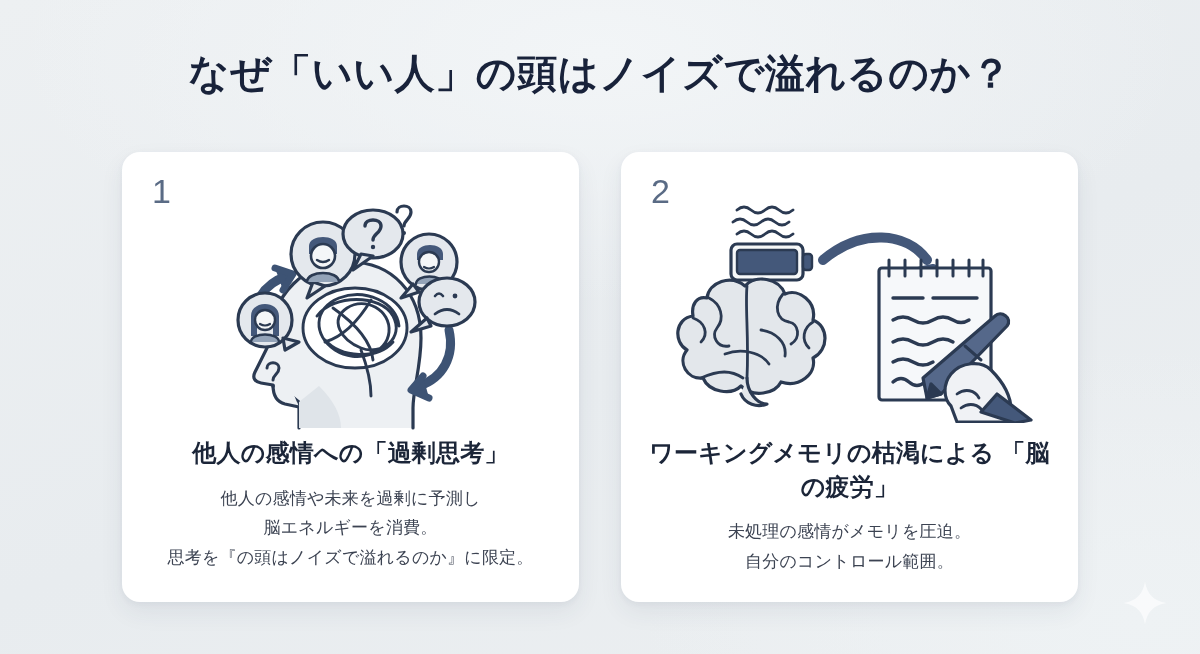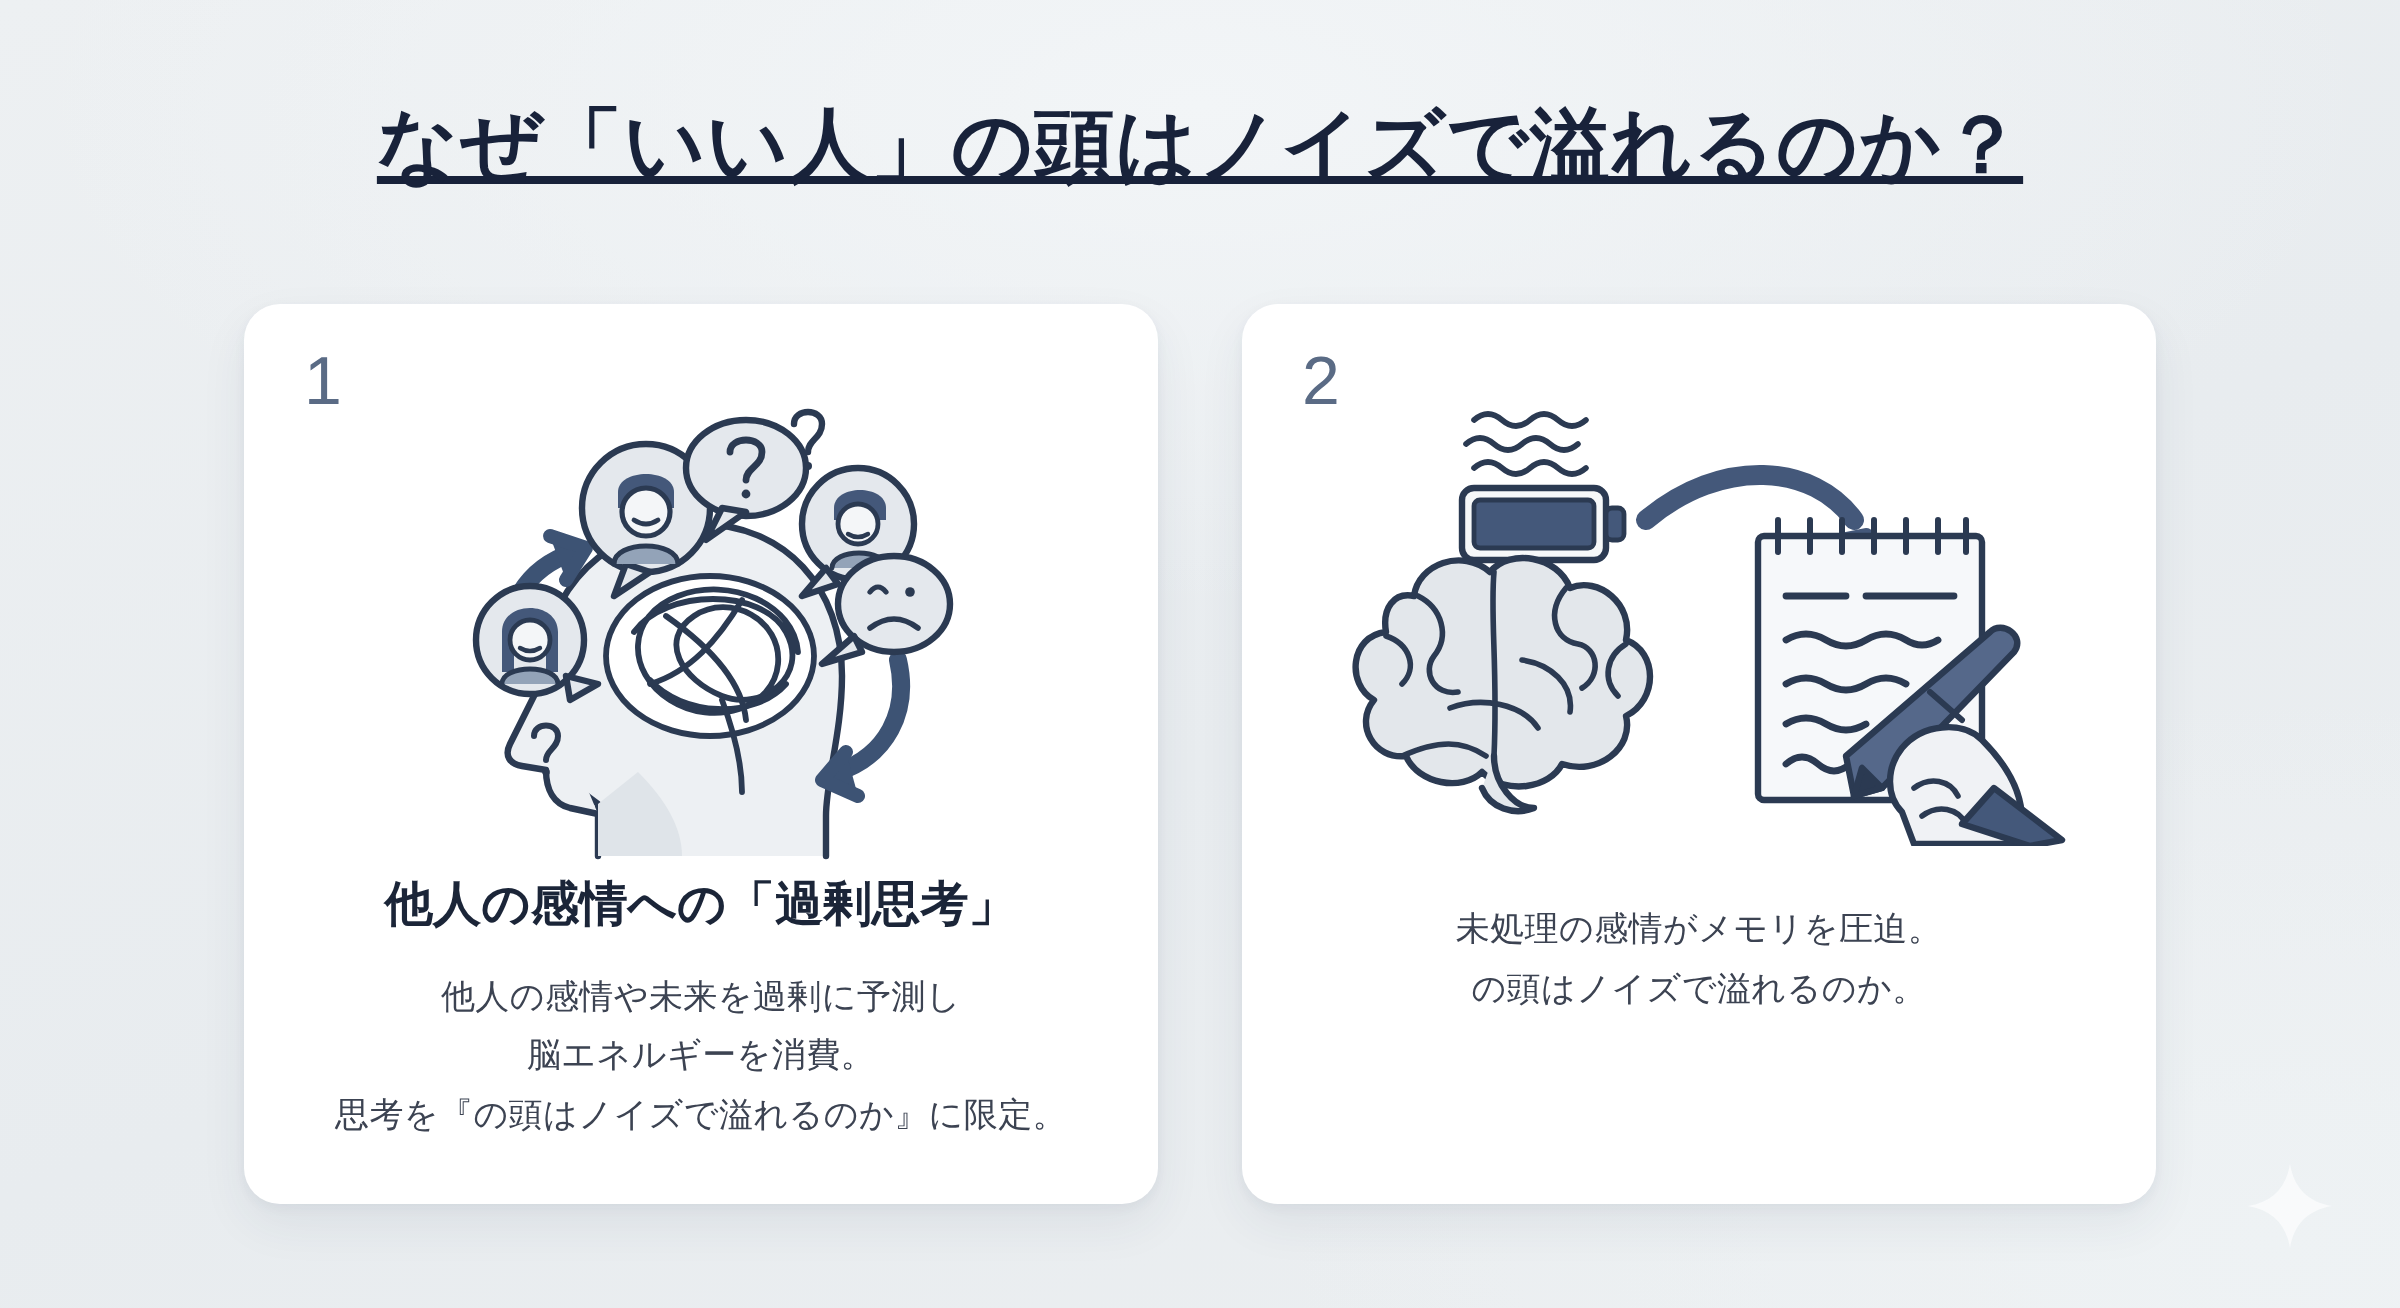--- a/index.html
+++ b/index.html
@@ -49,21 +49,20 @@
     top: 48px;
     left: 0;
     width: 1200px;
     text-align: center;
     font-size: 40px;
     font-weight: 700;
     letter-spacing: 0.5px;
     color: #18223a;
     line-height: 1.25;
     white-space: nowrap;
-    text-decoration: underline;
   }
 
   .cards {
     position: absolute;
     top: 152px;
     left: 122px;
     width: 956px;
     display: flex;
     gap: 42px;
   }
@@ -316,23 +315,27 @@
               <path d="M296 210 C304 204 314 206 318 214" stroke-width="2.8"></path>
 
               <path d="M332 196 L366 222 L350 225 L316 214 Z" fill="#44587a" stroke="#2b3a52"></path>
             </g>
 
           </g>
         </svg>
       </div>
 
       <div class="card-text">
+        <div class="card-heading">
+          <span class="line">ワーキングメモリの枯渇による</span>
+          <span class="line">「脳の疲労」</span>
+        </div>
         <div class="card-body">
           <span class="line">未処理の感情がメモリを圧迫。</span>
-          <span class="line">の頭はノイズで溢れるのか。</span>
+          <span class="line">自分のコントロール範囲。</span>
         </div>
       </div>
     </div>
 
   </div>
 
   <svg class="sparkle" viewBox="0 0 46 46">
     <path d="M23 2 C25 14 32 21 44 23 C32 25 25 32 23 44 C21 32 14 25 2 23 C14 21 21 14 23 2 Z" fill="#fbfcfd"></path>
   </svg>
 

